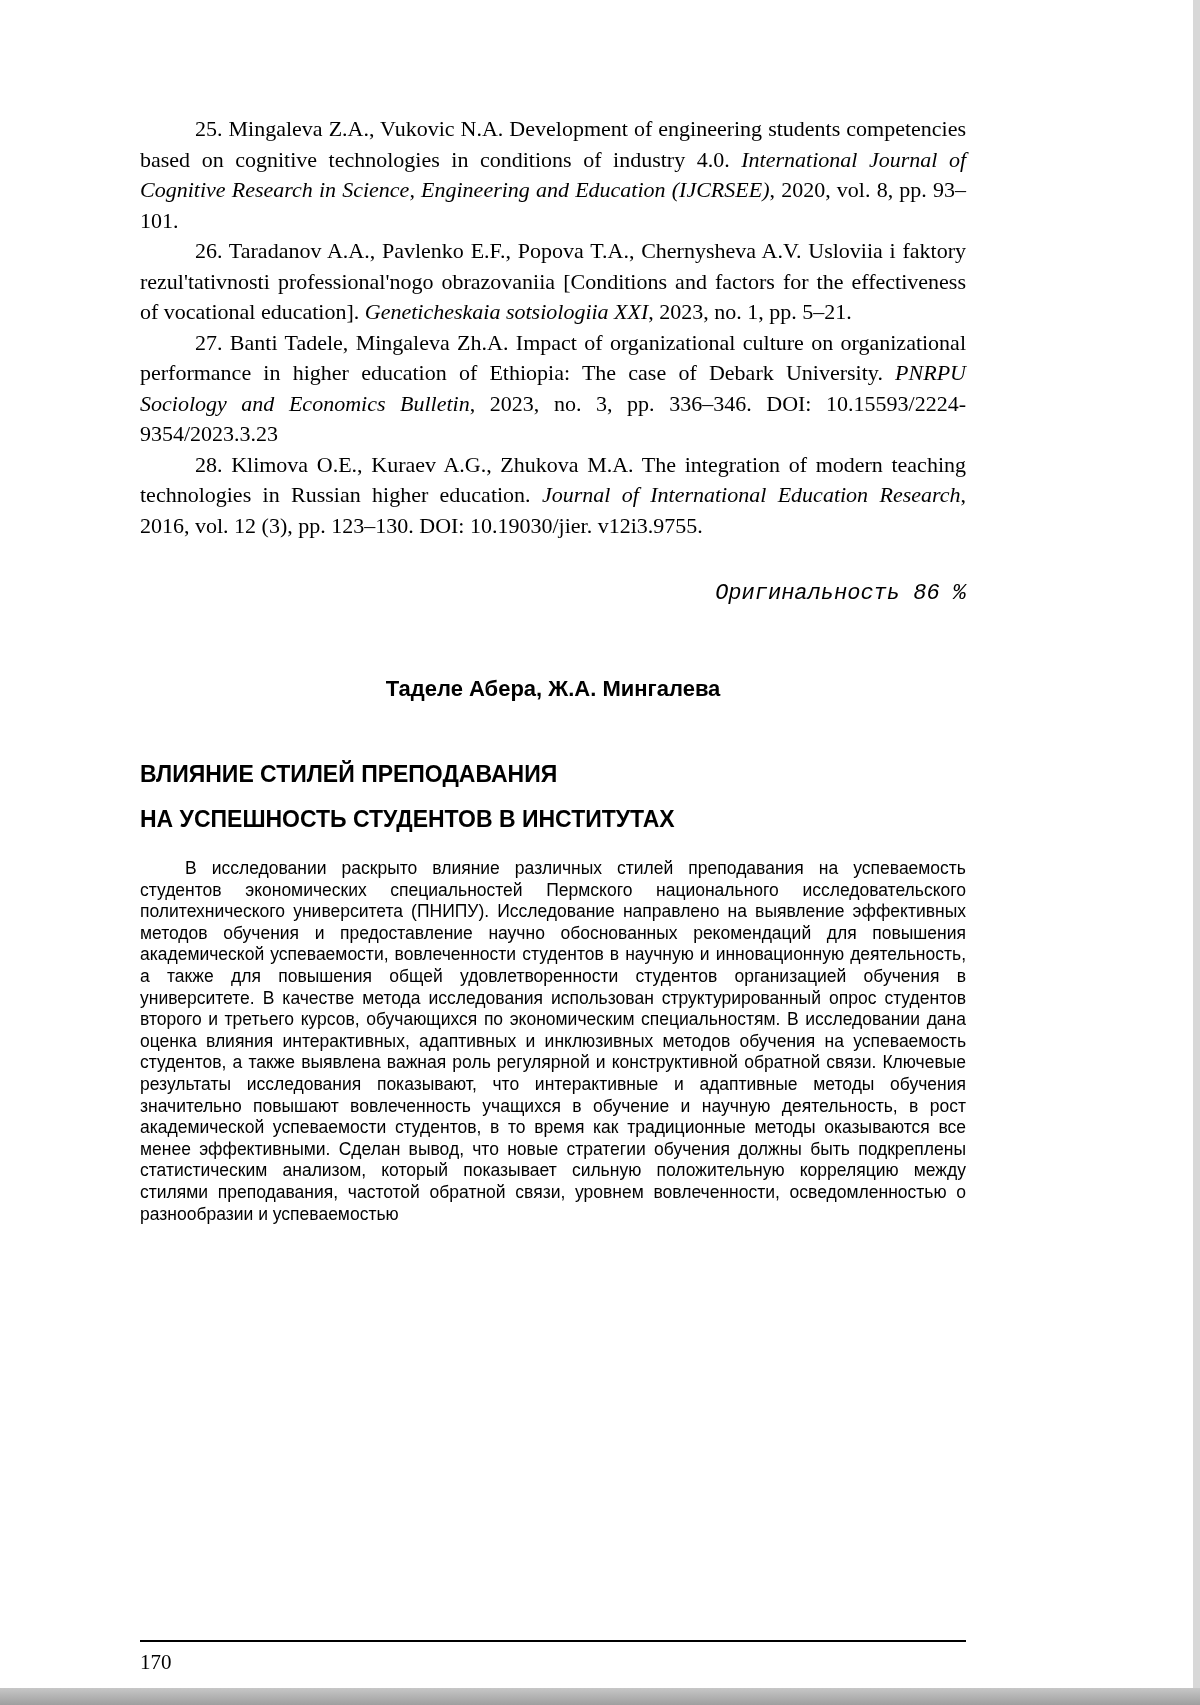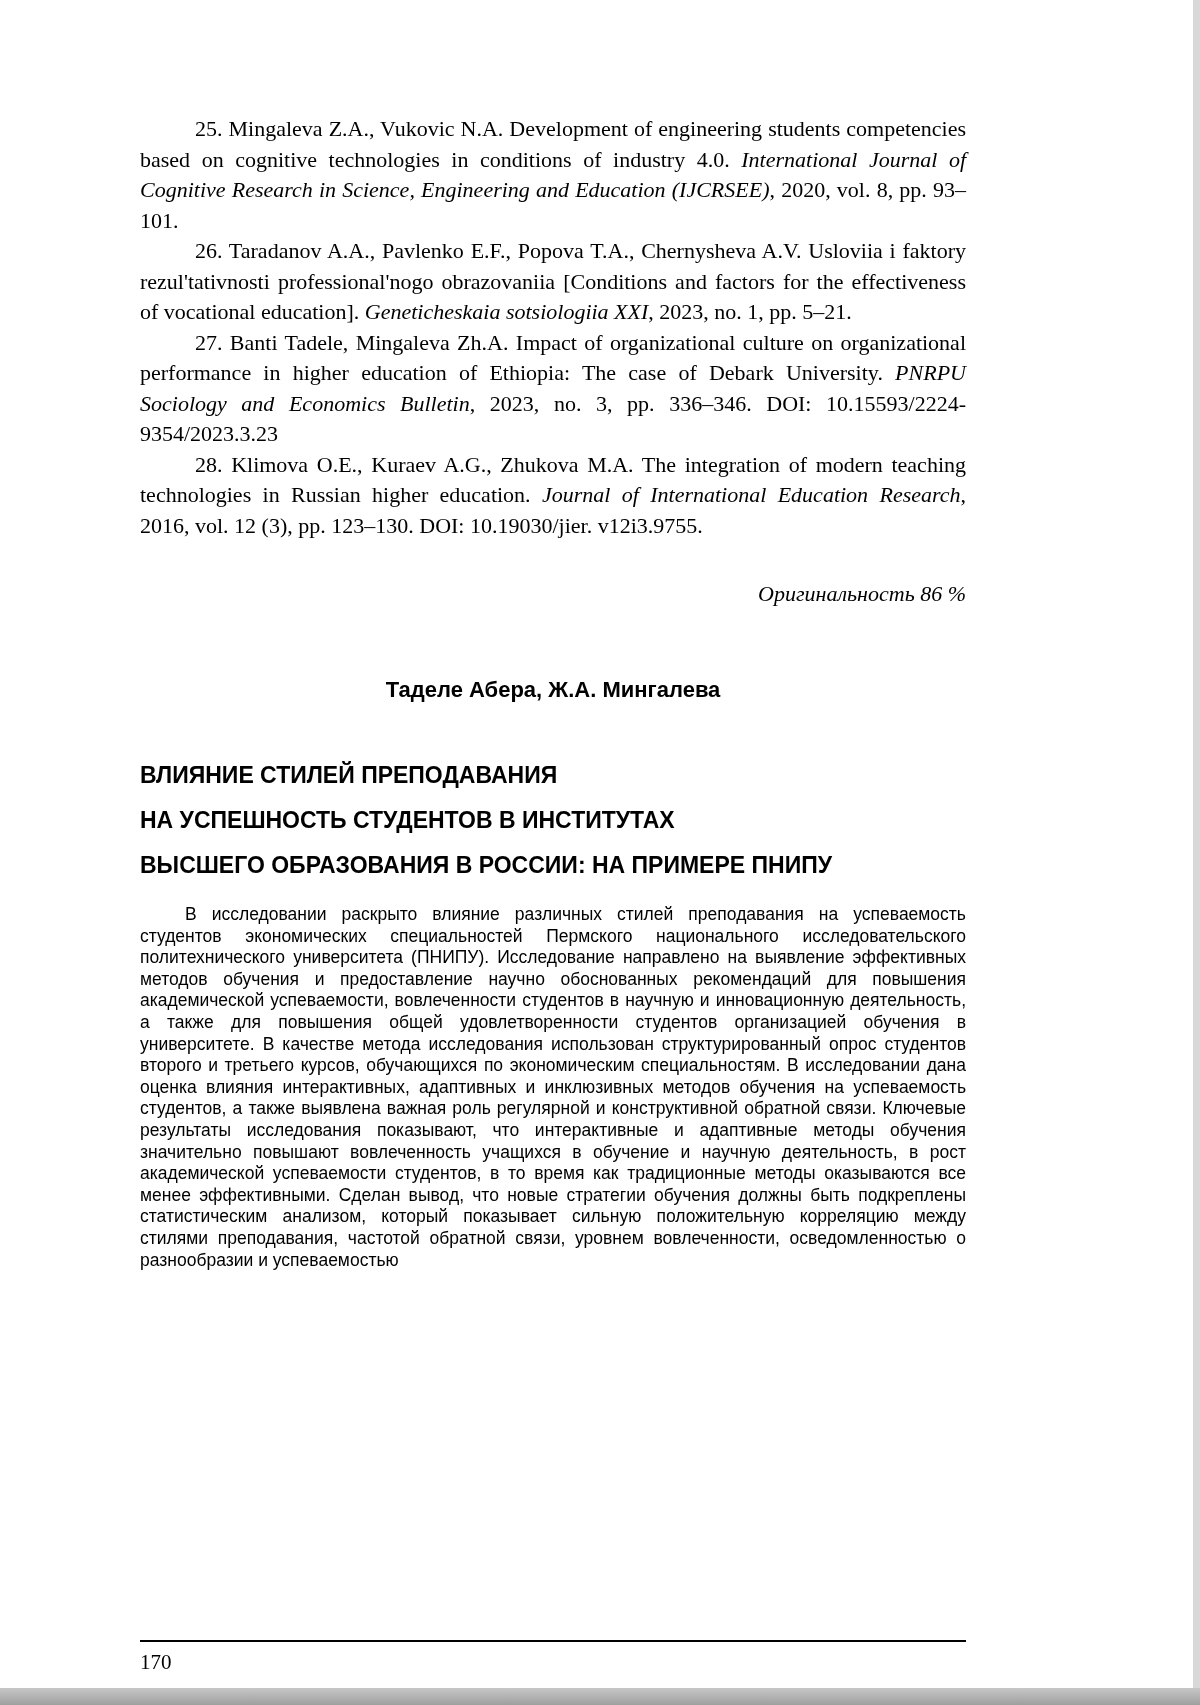--- a/index.html
+++ b/index.html
@@ -33,20 +33,21 @@
     text-align: justify;
   }
   .ref { margin: 0; }
   .ref.indent { text-indent: 55px; }
   .ref .it { font-style: italic; }
   .originality {
     margin-top: 40px;
     text-align: right;
     font-style: italic;
     font-size: 22px;
+    font-family: Liberation Mono, monospace;
   }
   .dates {
     margin-top: 32px;
     display: flex;
     justify-content: center;
     gap: 42px;
     font-size: 21px;
     white-space: nowrap;
   }
   .authors {
@@ -111,21 +112,20 @@
     </div>
 
   <div class="originality">Оригинальность 86 %</div>
 
 
   <div class="authors">Таделе Абера, Ж.А. Мингалева</div>
 
   <div class="title">
     <div class="title-line">ВЛИЯНИЕ СТИЛЕЙ ПРЕПОДАВАНИЯ</div>
     <div class="title-line">НА УСПЕШНОСТЬ СТУДЕНТОВ В ИНСТИТУТАХ</div>
-    <div class="title-line">ВЫСШЕГО ОБРАЗОВАНИЯ В РОССИИ: НА ПРИМЕРЕ ПНИПУ</div>
   </div>
 
   <div class="abstract">В исследовании раскрыто влияние различных стилей преподавания на успеваемость студентов экономических специальностей Пермского национального исследовательского политехнического университета (ПНИПУ). Исследование направлено на выявление эффективных методов обучения и предоставление научно обоснованных рекомендаций для повышения академической успеваемости, вовлеченности студентов в научную и инновационную деятельность, а также для повышения общей удовлетворенности студентов организацией обучения в университете. В качестве метода исследования использован структурированный опрос студентов второго и третьего курсов, обучающихся по экономическим специальностям. В исследовании дана оценка влияния интерактивных, адаптивных и инклюзивных методов обучения на успеваемость студентов, а также выявлена важная роль регулярной и конструктивной обратной связи. Ключевые результаты исследования показывают, что интерактивные и адаптивные методы обучения значительно повышают вовлеченность учащихся в обучение и научную деятельность, в рост академической успеваемости студентов, в то время как традиционные методы оказываются все менее эффективными. Сделан вывод, что новые стратегии обучения должны быть подкреплены статистическим анализом, который показывает сильную положительную корреляцию между стилями преподавания, частотой обратной связи, уровнем вовлеченности, осведомленностью о разнообразии и успеваемостью</div>
 
   <div class="footer">
     <span>170</span>
   </div>
 
   <div class="edge-right"></div>
   <div class="edge-bottom"></div>

